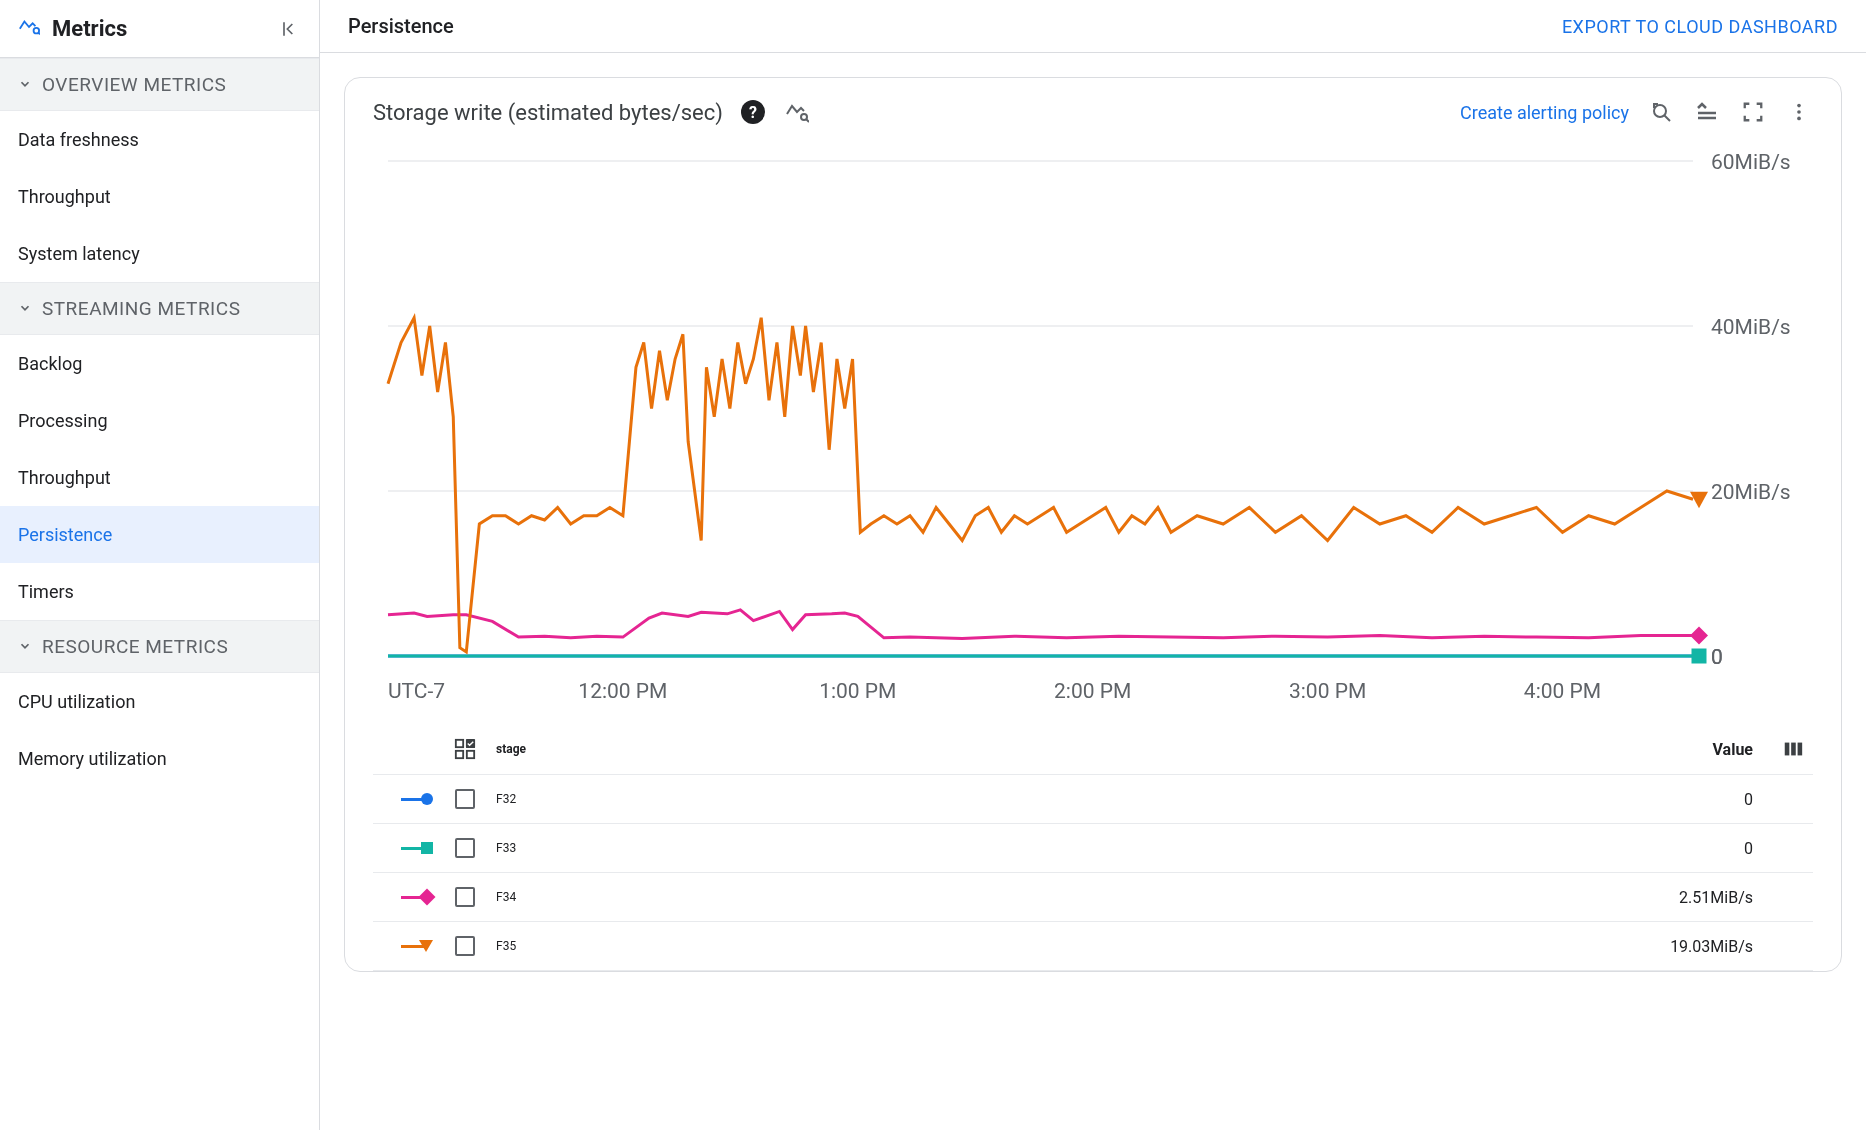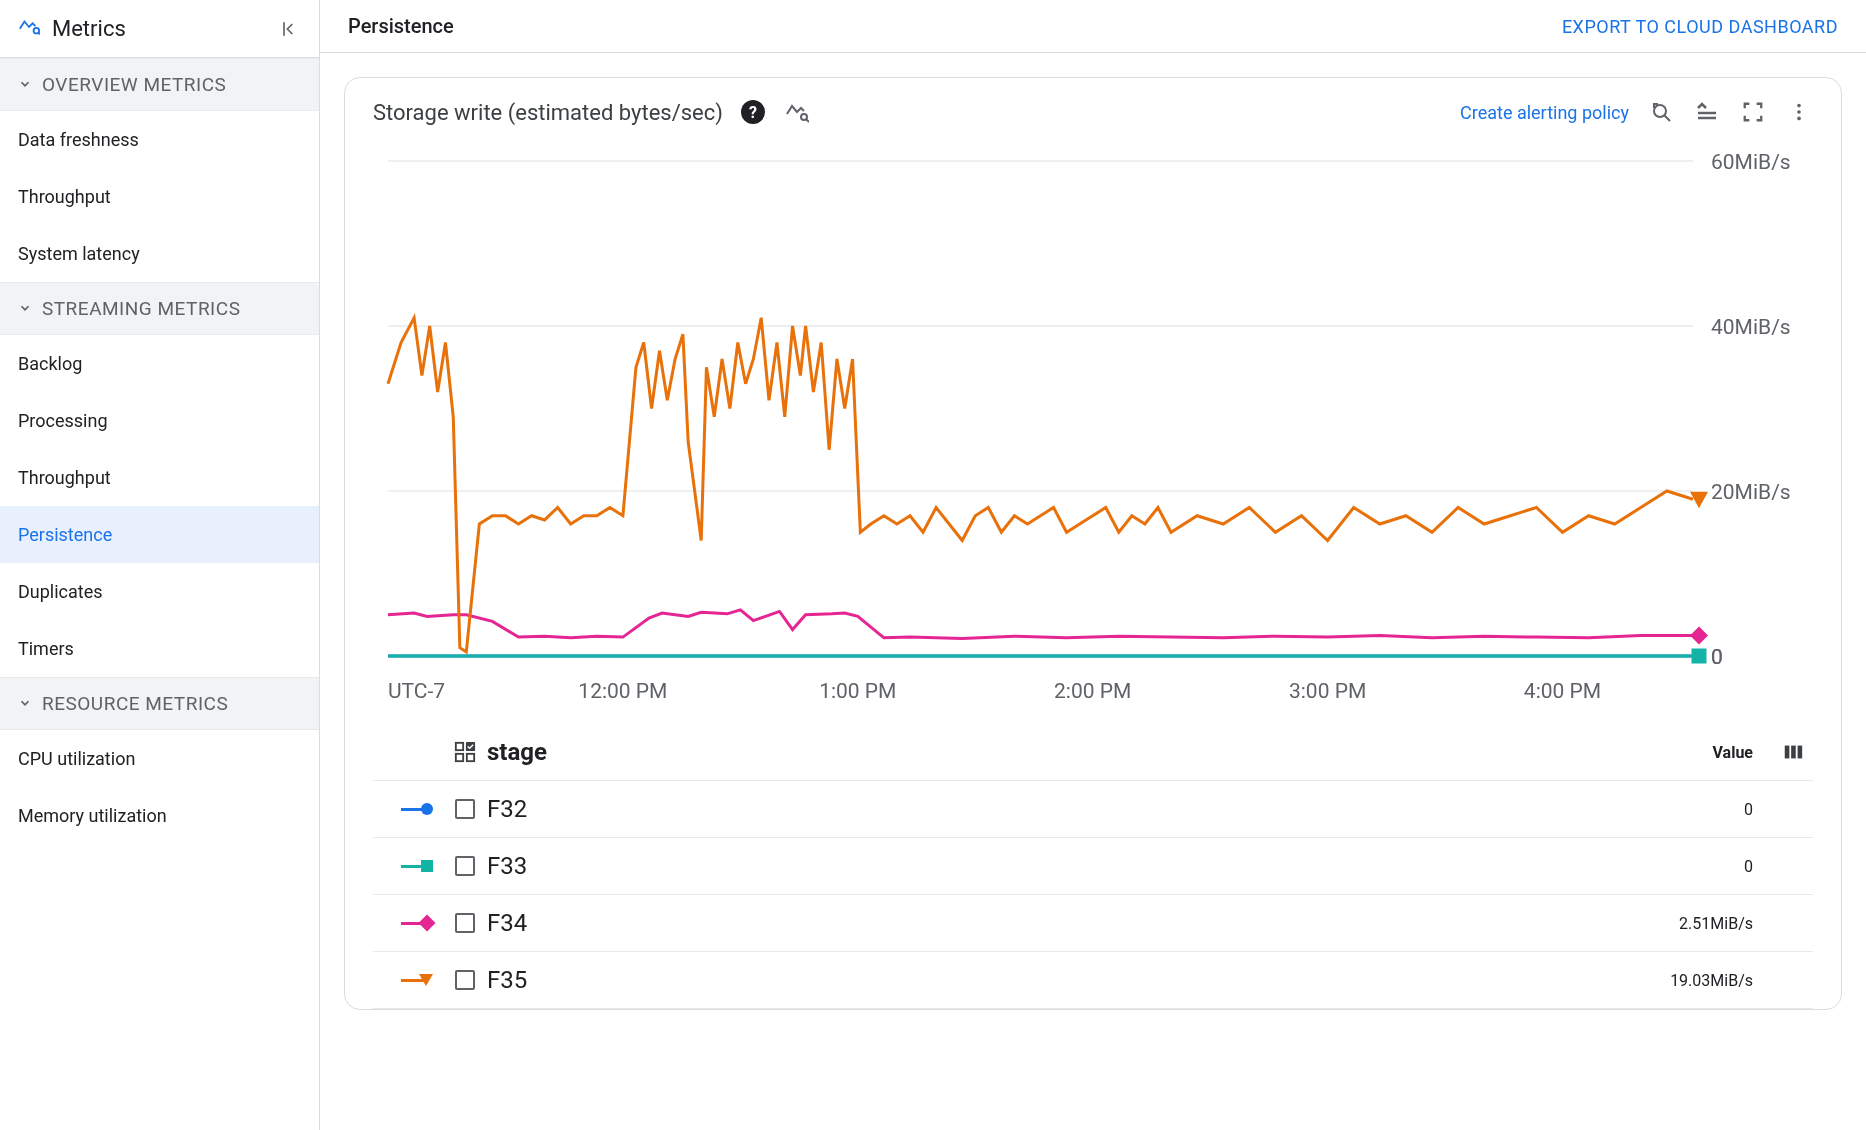--- a/index.html
+++ b/index.html
@@ -2,21 +2,21 @@
 <html><head>
 <meta charset="utf-8">
 <style>
 * { box-sizing: border-box; margin: 0; padding: 0; }
 html, body { height: 100%; font-family: Roboto, "Helvetica Neue", Arial, sans-serif; font-size: 14px; color: #202124; background: #fff; }
 .app { display: flex; height: 100vh; }
 
 
 .sidebar { width: 320px; border-right: 1px solid #dadce0; display: flex; flex-direction: column; overflow-y: auto; }
 .sidebar-header { display: flex; align-items: center; padding: 16px 18px; border-bottom: 1px solid #dadce0; gap: 12px; }
-.sidebar-header .title { font-size: 22px; font-weight: 400; flex: 1; }
+.sidebar-header .title { font-size: 22px; font-weight: 700; flex: 1; }
 .collapse-btn { width: 24px; height: 24px; display: flex; align-items: center; justify-content: center; cursor: pointer; color: #5f6368; }
 .section-header { display: flex; align-items: center; gap: 10px; padding: 14px 18px; background: #f1f3f4; color: #5f6368; font-size: 19px; letter-spacing: 0.5px; border-top: 1px solid #e8eaed; border-bottom: 1px solid #e8eaed; cursor: pointer; }
 .section-header:first-of-type { border-top: none; }
 .nav-item { padding: 18px 18px; font-size: 18px; cursor: pointer; }
 .nav-item.active { background: #e8f0fe; color: #1a73e8; }
 
 
 .main { flex: 1; display: flex; flex-direction: column; overflow-y: auto; }
 .main-header { display: flex; align-items: center; padding: 14px 28px; border-bottom: 1px solid #dadce0; }
 .main-header .page-title { font-size: 20px; font-weight: 500; flex: 1; }
@@ -37,21 +37,21 @@
 .xtick { font-size: 14px; fill: #5f6368; }
 .gridline { stroke: #e8eaed; stroke-width: 1; }
 .axis { stroke: #9aa0a6; stroke-width: 1; }
 
 
 .legend { margin-top: 8px; }
 .legend-header, .legend-row { display: flex; align-items: center; padding: 14px 0; border-bottom: 1px solid #e8eaed; }
 .legend-header { font-weight: 700; font-size: 18px; color: #202124; }
 .col-marker { width: 70px; display: flex; justify-content: flex-end; padding-right: 16px; }
 .col-check { width: 44px; display: flex; justify-content: center; }
-.col-stage { flex: 1; font-size: 24px; }
+.col-stage { flex: 1; font-size: 12px; margin-left: 9px; }
 .col-value { width: 160px; text-align: right; font-size: 16px; padding-right: 20px; white-space: nowrap; }
 .col-cols-icon { width: 40px; display: flex; justify-content: center; }
 .checkbox { width: 20px; height: 20px; border: 2px solid #5f6368; border-radius: 2px; cursor: pointer; }
 .marker-line { width: 26px; height: 3px; display: inline-block; position: relative; }
 .marker-shape { position: absolute; right: -6px; top: 50%; transform: translateY(-50%); width: 12px; height: 12px; }
 .shape-circle { border-radius: 50%; }
 .shape-square { }
 .shape-diamond { transform: translateY(-50%) rotate(45deg); }
 .shape-triangle { width: 0; height: 0; border-left: 7px solid transparent; border-right: 7px solid transparent; border-top: 12px solid; background: none !important; }
 
@@ -93,21 +93,20 @@
     <div class="section-header">
       <span><svg width="14" height="14" viewBox="0 0 24 24" fill="none" stroke="#5f6368" stroke-width="3">
             <polyline points="6 9 12 15 18 9"></polyline>
           </svg></span>
       <span>STREAMING METRICS</span>
     </div>
     <div class="nav-item">Backlog</div>
     <div class="nav-item">Processing</div>
     <div class="nav-item">Throughput</div>
     <div class="nav-item active">Persistence</div>
-    <div class="nav-item">Duplicates</div>
     <div class="nav-item">Timers</div>
 
     <div class="section-header">
       <span><svg width="14" height="14" viewBox="0 0 24 24" fill="none" stroke="#5f6368" stroke-width="3">
             <polyline points="6 9 12 15 18 9"></polyline>
           </svg></span>
       <span>RESOURCE METRICS</span>
     </div>
     <div class="nav-item">CPU utilization</div>
     <div class="nav-item">Memory utilization</div>

